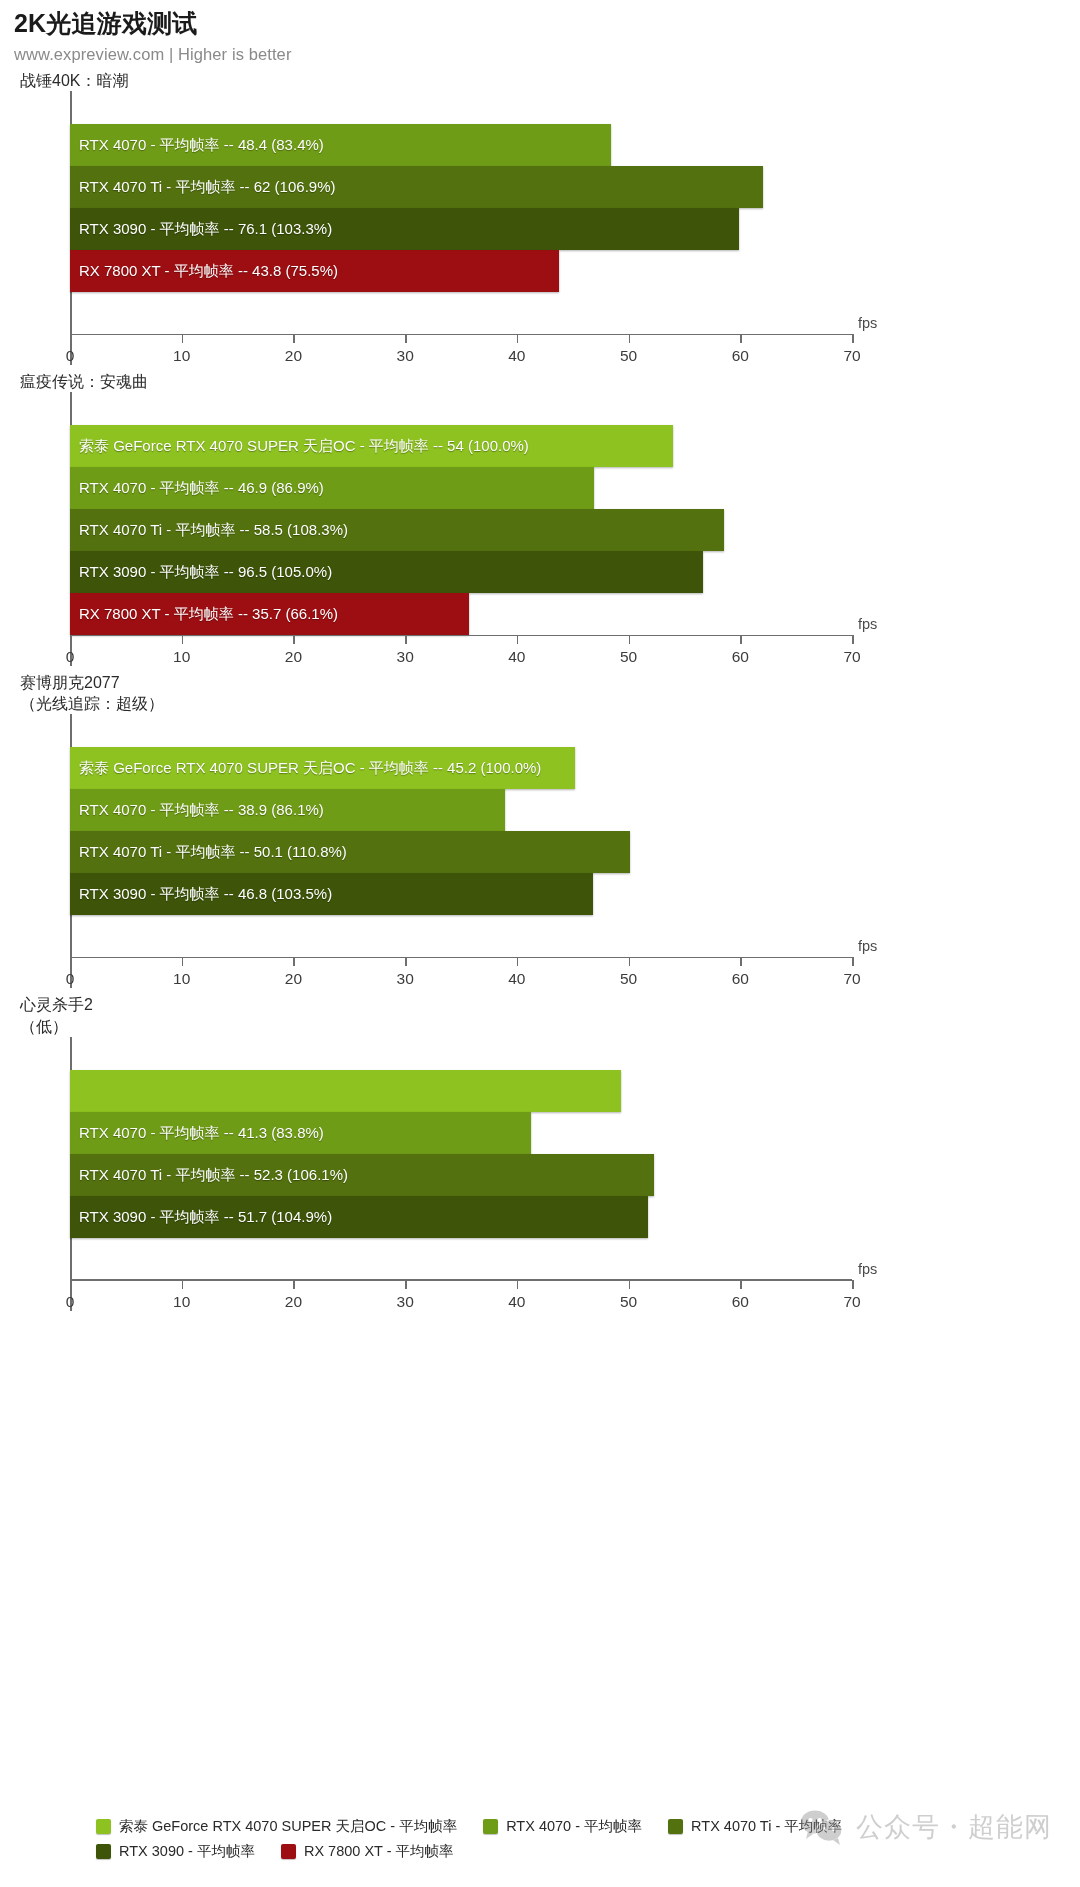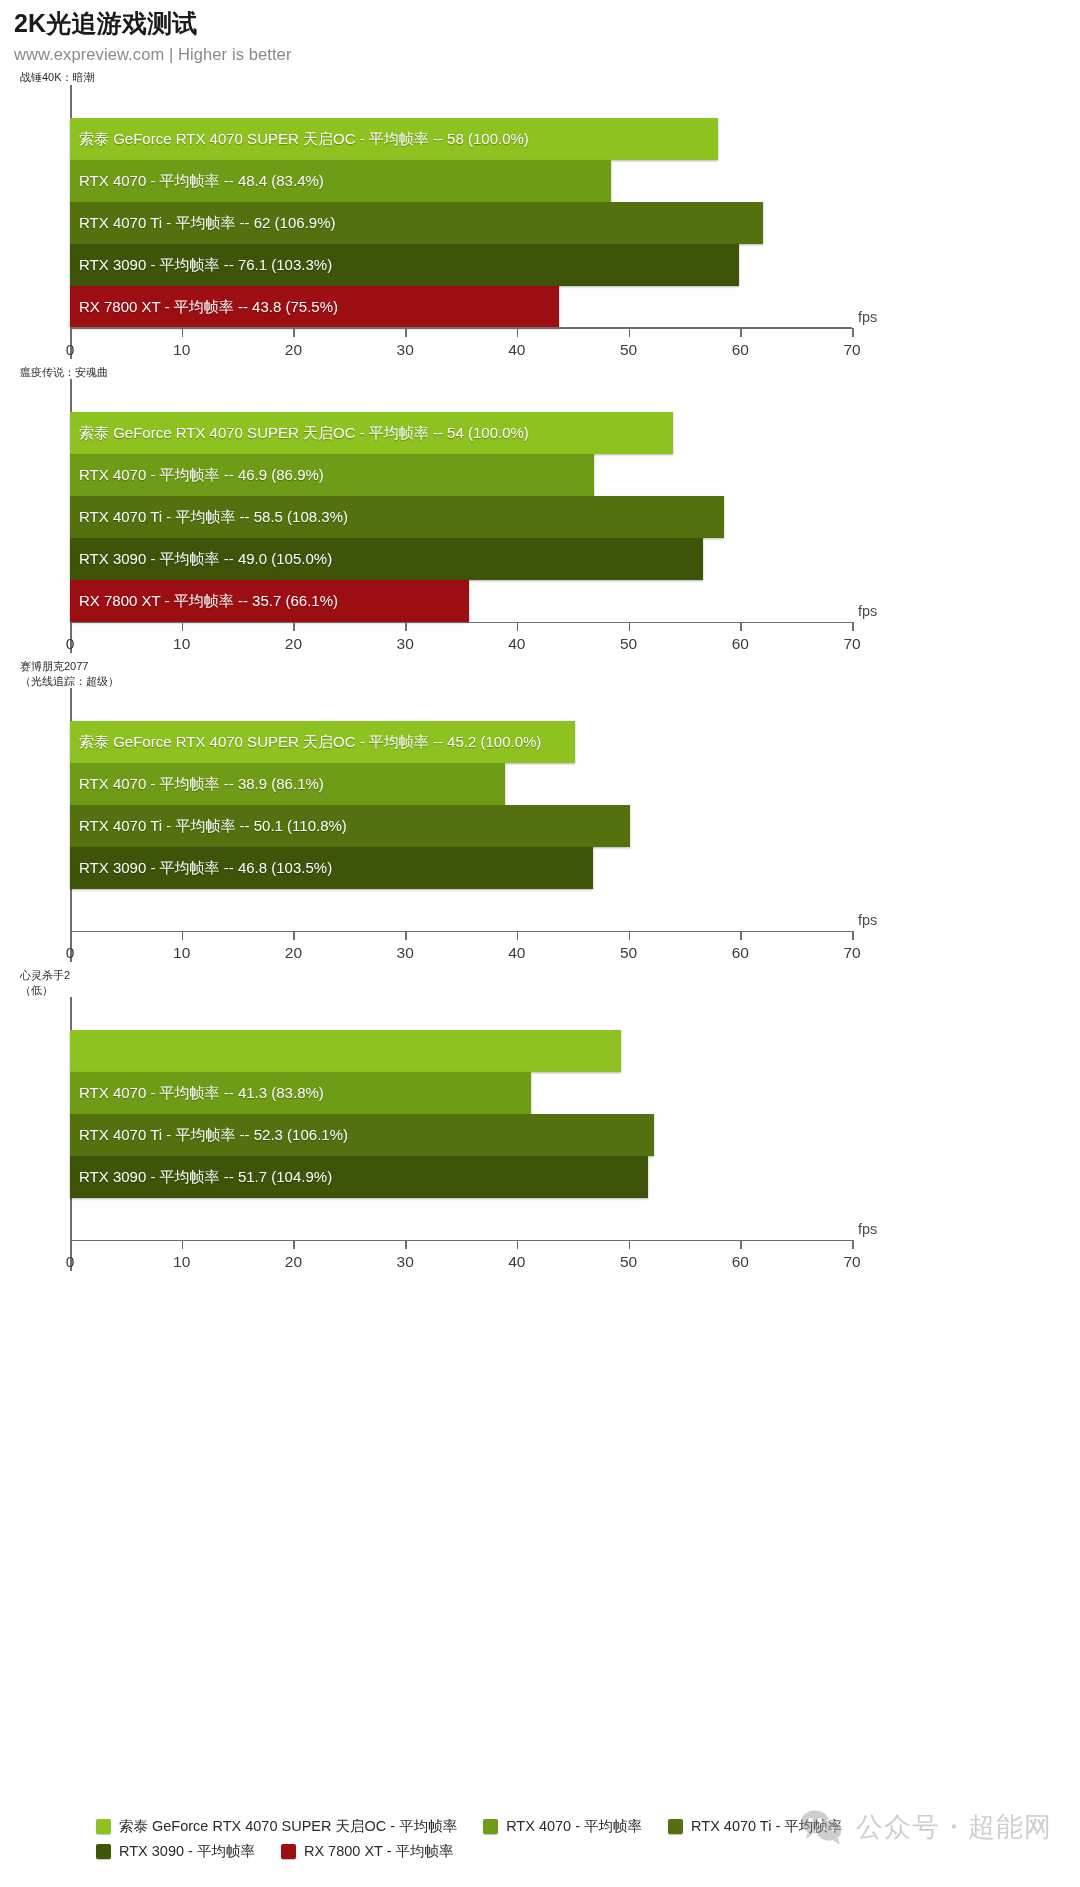--- a/index.html
+++ b/index.html
@@ -18,21 +18,21 @@
     font-size: 25px; font-weight: bold; color: #1b1b1b;
     letter-spacing: .2px; line-height: 1.2;
   }
   .header-sub {
     font-size: 16.5px; color: #8a8a8a; margin-top: 7px; letter-spacing:.1px;
   }
 
   
   .chart { position: relative; margin-top: 6px; }
   .chart-title {
-    font-size: 11px; color: #2a2a2a; line-height: 1.32;
+    font-size: 16px; color: #2a2a2a; line-height: 1.32;
     margin-left: 20px; white-space: pre-line;
   }
   .plot {
     position: relative;
     margin-left: 70px;      
     width: 782px;           
     height: 274px;
   }
   .axis-y {
     position: absolute; left: 0; top: 0; bottom: 0;
@@ -107,24 +107,20 @@
     <div class="header-title">2K光追游戏测试</div>
     <div class="header-sub">www.expreview.com | Higher is better</div>
   </div>
 
   <div id="charts">
       <div class="chart">
         <div class="chart-title">战锤40K：暗潮</div>
         <div class="plot">
           <div class="axis-y"></div>
           <div class="bars">
-            <div class="bar-row">
-              <div class="bar" style="width: 647.943px; background: rgb(141, 194, 32);"></div>
-              <div class="bar-label">索泰 GeForce RTX 4070 SUPER 天启OC - 平均帧率  --  58 (100.0%)</div>
-            </div>
             <div class="bar-row">
               <div class="bar" style="width: 540.697px; background: rgb(111, 156, 22);"></div>
               <div class="bar-label">RTX 4070 - 平均帧率  --  48.4 (83.4%)</div>
             </div>
             <div class="bar-row">
               <div class="bar" style="width: 692.629px; background: rgb(83, 114, 15);"></div>
               <div class="bar-label">RTX 4070 Ti - 平均帧率  --  62 (106.9%)</div>
             </div>
             <div class="bar-row">
               <div class="bar" style="width: 669.169px; background: rgb(61, 84, 9);"></div>
@@ -167,21 +163,21 @@
             <div class="bar-row">
               <div class="bar" style="width: 523.94px; background: rgb(111, 156, 22);"></div>
               <div class="bar-label">RTX 4070 - 平均帧率  --  46.9 (86.9%)</div>
             </div>
             <div class="bar-row">
               <div class="bar" style="width: 653.529px; background: rgb(83, 114, 15);"></div>
               <div class="bar-label">RTX 4070 Ti - 平均帧率  --  58.5 (108.3%)</div>
             </div>
             <div class="bar-row">
               <div class="bar" style="width: 633.42px; background: rgb(61, 84, 9);"></div>
-              <div class="bar-label">RTX 3090 - 平均帧率  --  49.0 (105.0%)</div>
+              <div class="bar-label">RTX 3090 - 平均帧率  --  96.5 (105.0%)</div>
             </div>
             <div class="bar-row">
               <div class="bar" style="width: 398.82px; background: rgb(157, 14, 18);"></div>
               <div class="bar-label">RX 7800 XT - 平均帧率  --  35.7 (66.1%)</div>
             </div>
           </div>
           <div class="axis-x"></div>
           <div class="tick" style="left: 0px;"></div>
           <div class="tick-label" style="left: 0px;">0</div>
           <div class="tick" style="left: 111.714px;"></div>

